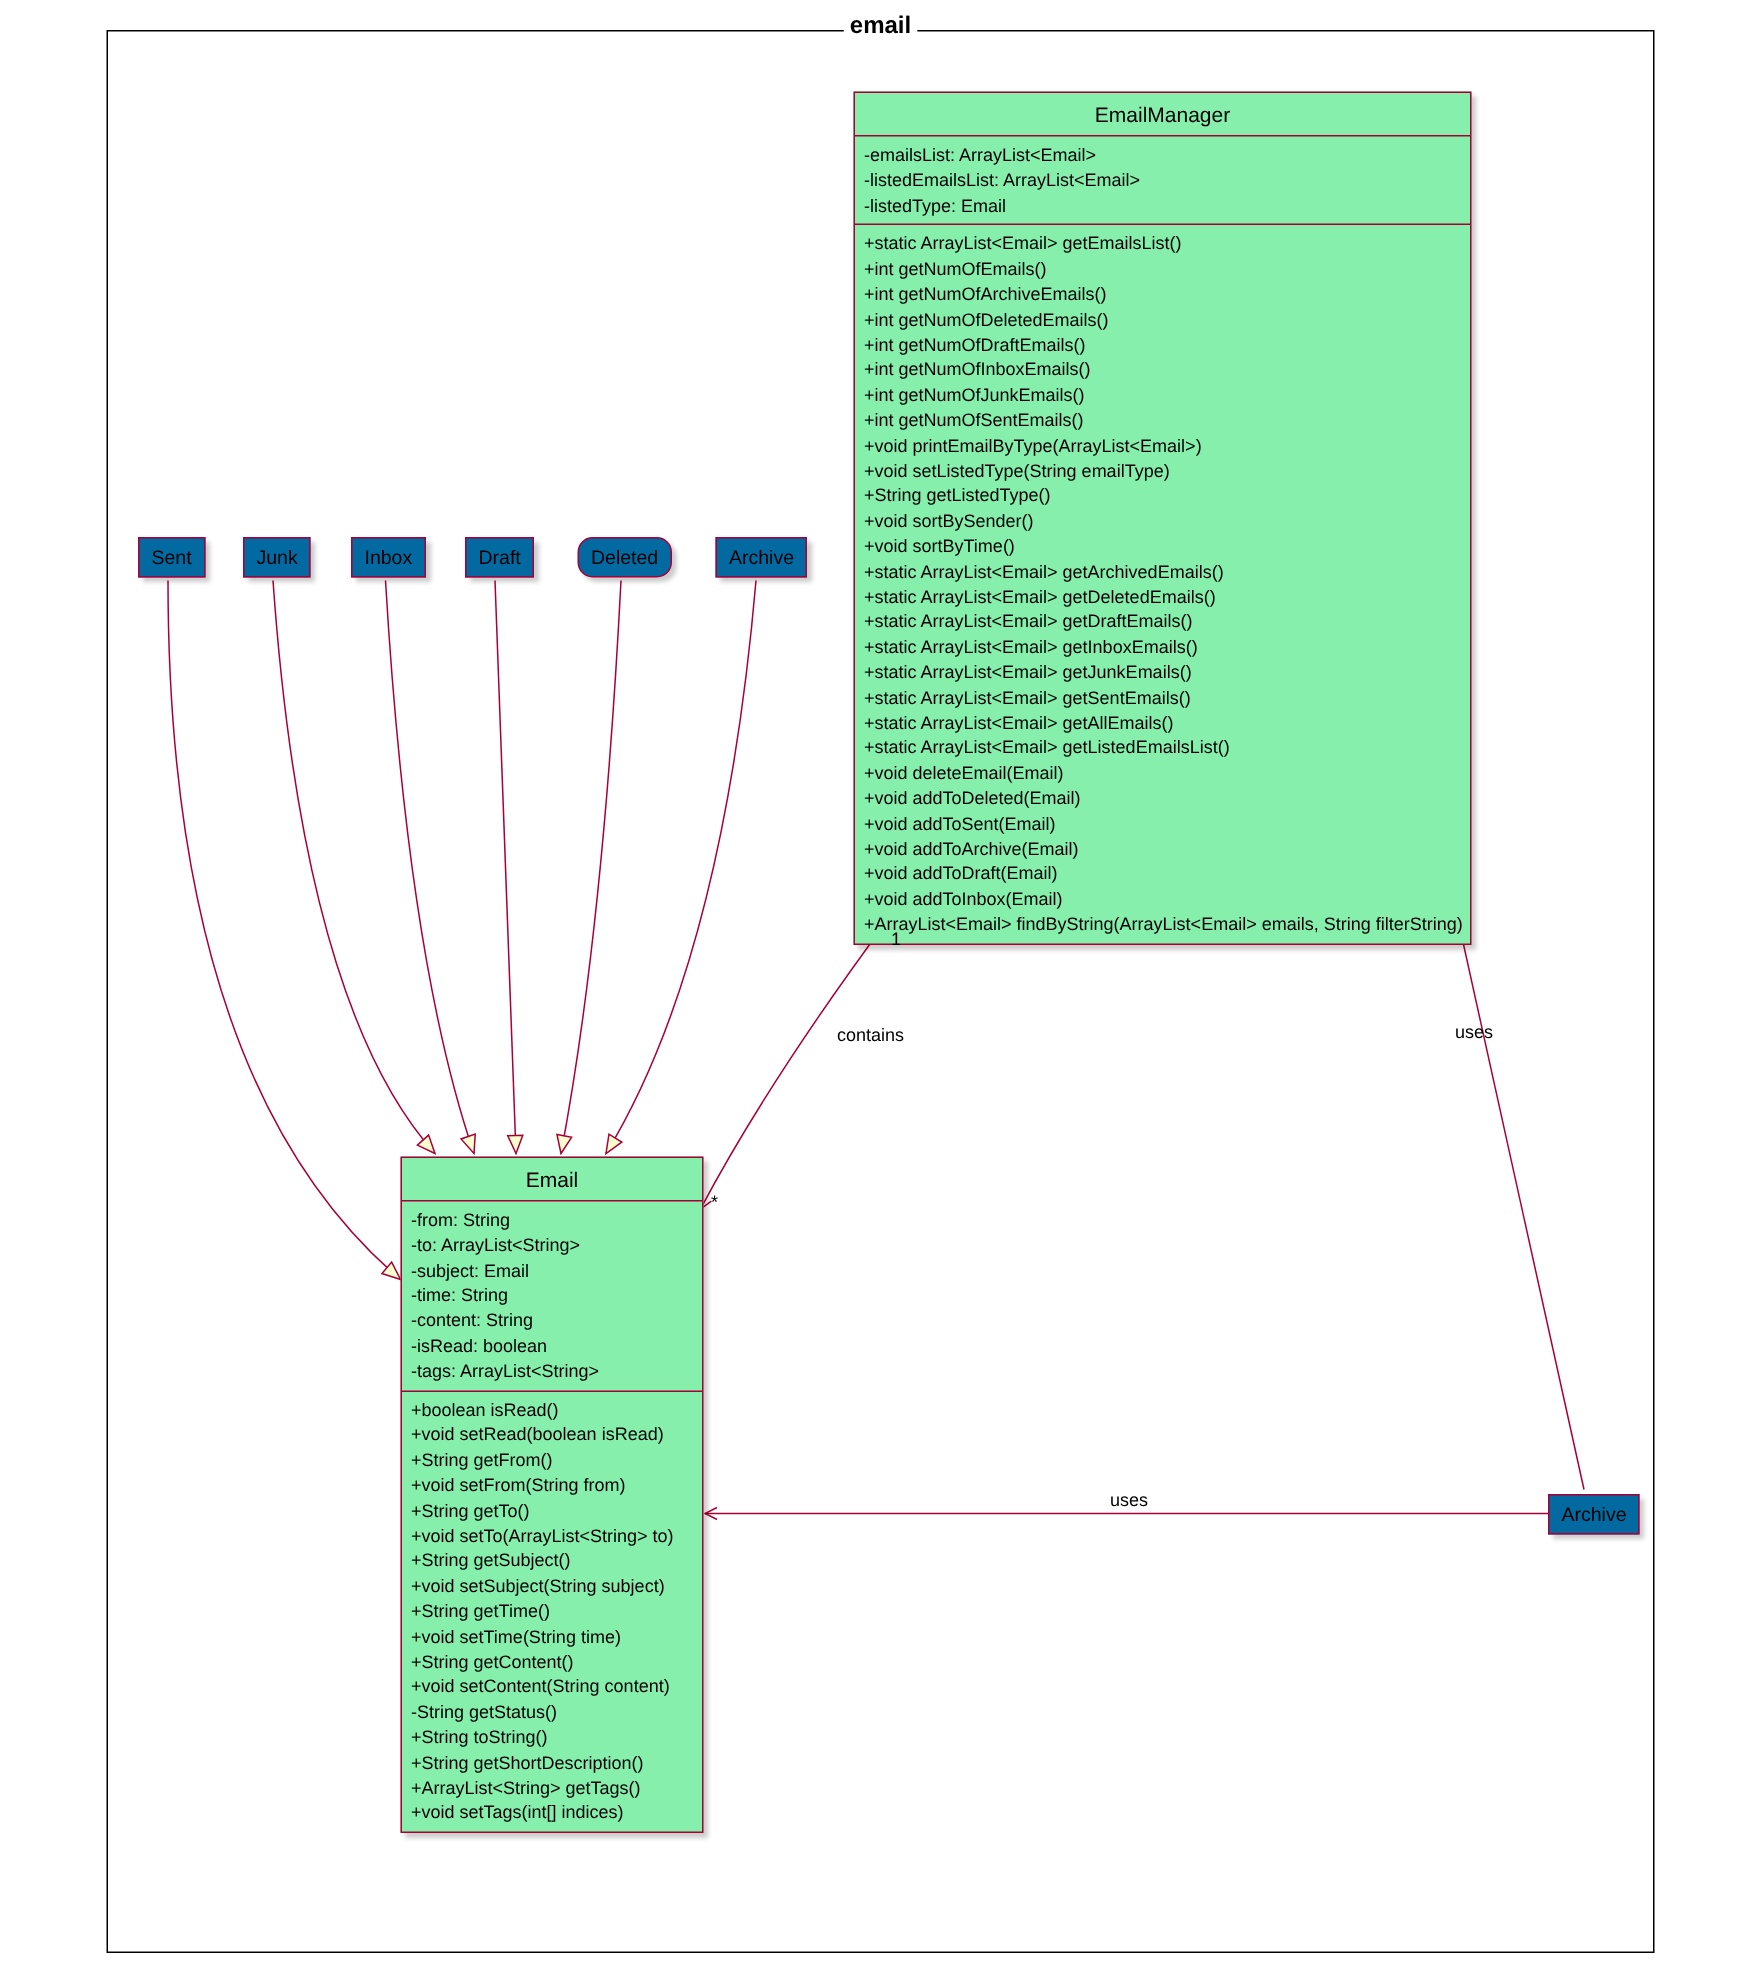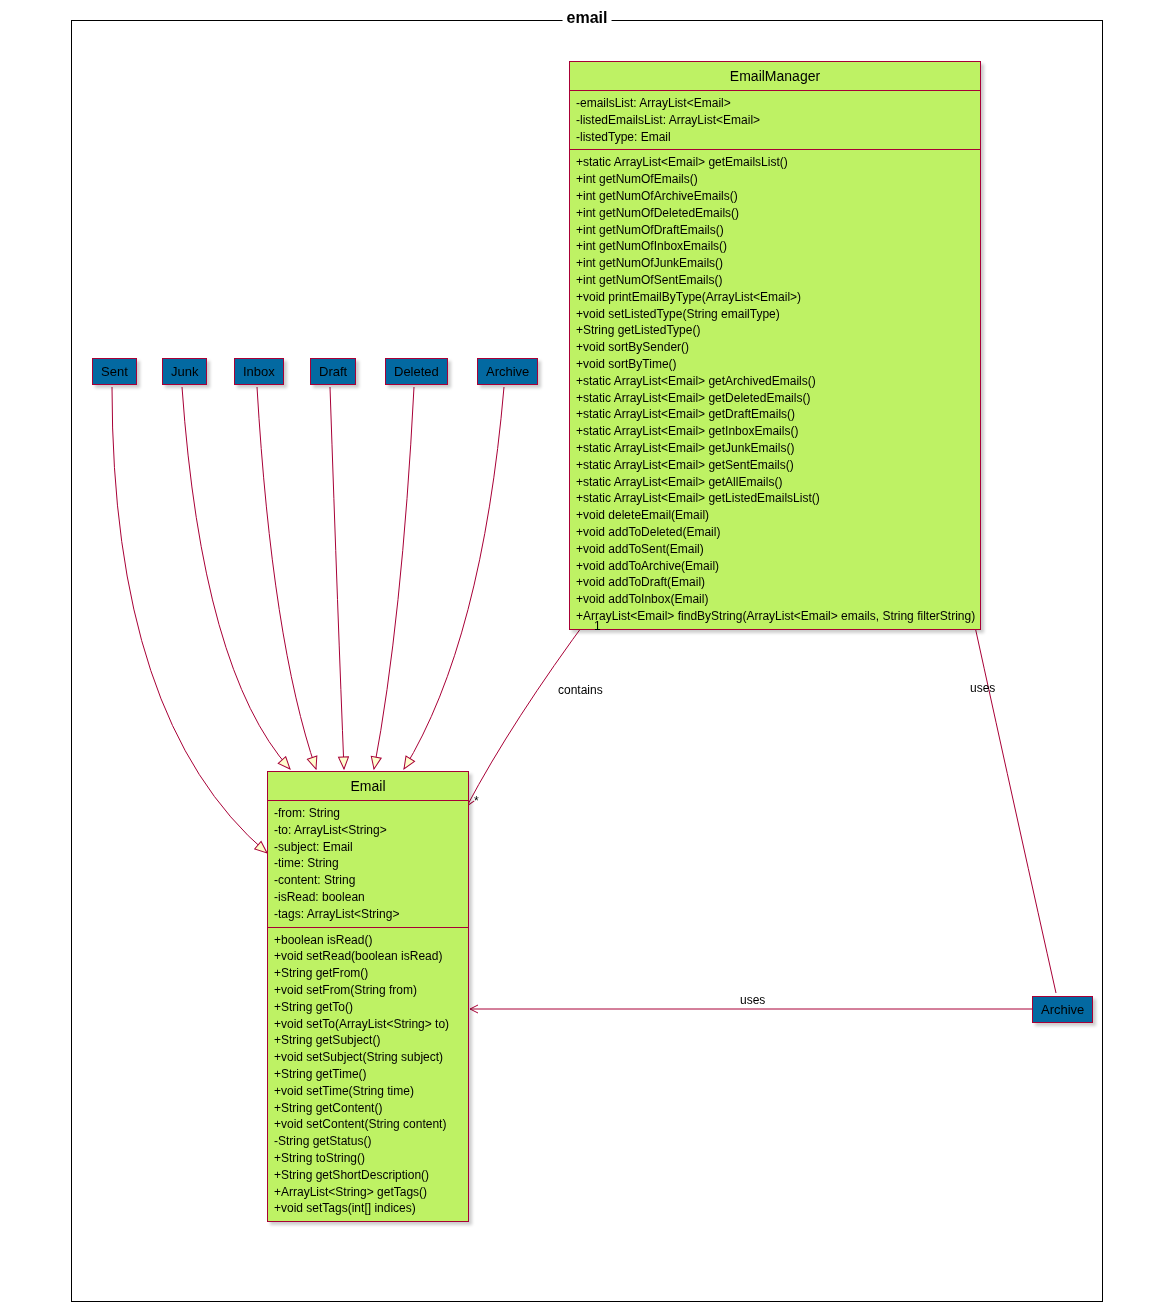--- a/index.html
+++ b/index.html
@@ -20,21 +20,21 @@
     top: -12px;
     left: 50%;
     transform: translateX(-50%);
     font-weight: bold;
     font-size: 16px;
     background: #fff;
     padding: 0 4px;
   }
   .class-box {
     position: absolute;
-    background: #bef264;
+    background: #86efac;
     border: 1.5px solid #a80036;
     box-shadow: 3px 3px 3px rgba(0,0,0,0.2);
   }
   .class-title {
     text-align: center;
     padding: 6px 8px;
     font-size: 14px;
     border-bottom: 1.5px solid #a80036;
   }
   .class-section {
@@ -106,21 +106,21 @@
 
     <path d="M 984,972 Q 950,820 900,592" stroke="#a80036" fill="none" marker-end="url(#plainarrow)"></path>
 
     <path d="M 960,988 L 398,988" stroke="#a80036" fill="none" marker-end="url(#plainarrow)"></path>
   </svg>
 
   <div class="small-box" style="left:20px; top:337px;"><span>Sent</span></div>
   <div class="small-box" style="left:90px; top:337px;"><span>Junk</span></div>
   <div class="small-box" style="left:162px; top:337px;"><span>Inbox</span></div>
   <div class="small-box" style="left:238px; top:337px;"><span>Draft</span></div>
-  <div class="small-box" style="left:313px; top:337px;"><span>Deleted</span></div>
+  <div class="small-box" style="left:313px; top:337px;border-radius:10px;"><span>Deleted</span></div>
   <div class="small-box" style="left:405px; top:337px;"><span>Archive</span></div>
 
   <div class="class-box" style="left:497px; top:40px; width:410px;">
     <div class="class-title">EmailManager</div>
     <div class="class-section" id="em-attrs">
         <div>-emailsList: ArrayList&lt;Email&gt;</div>
         <div>-listedEmailsList: ArrayList&lt;Email&gt;</div>
         <div>-listedType: Email</div>
       </div>
     <div class="class-section" id="em-methods">

